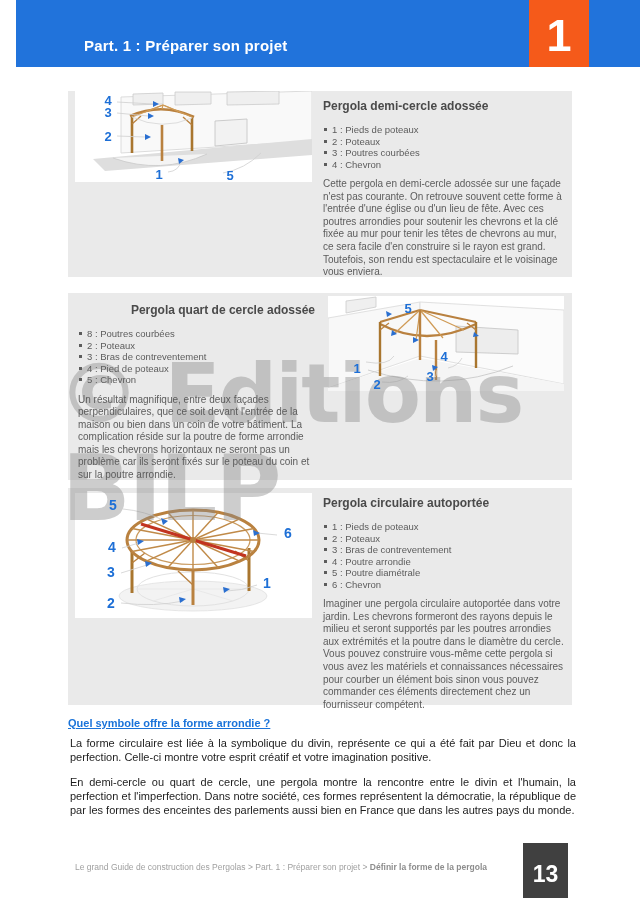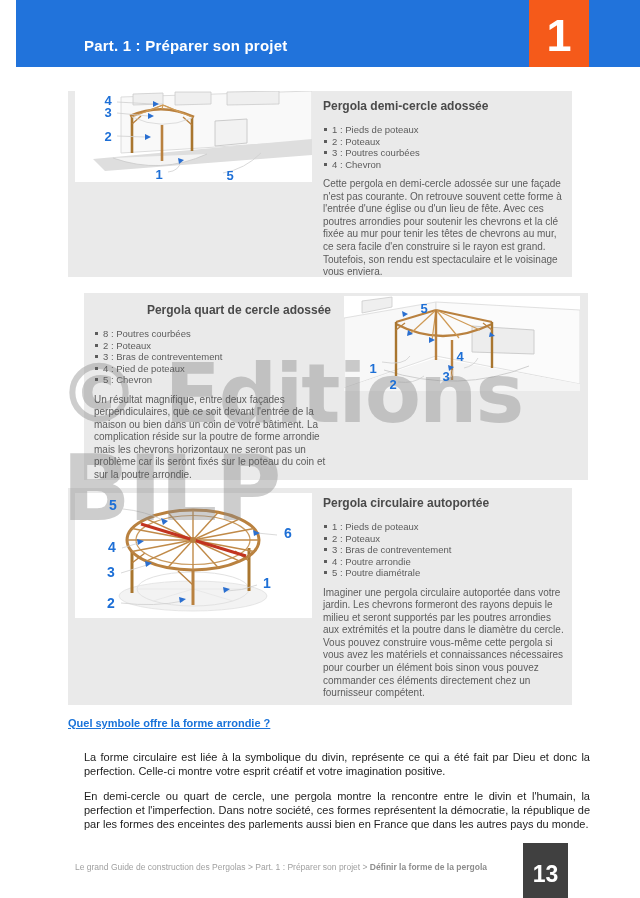--- a/index.html
+++ b/index.html
@@ -15,21 +15,21 @@
 
   
   .wm{position:absolute;font-weight:bold;color:#8a8a8a;opacity:.42;white-space:nowrap;z-index:2;
       font-family:"DejaVu Sans","Liberation Sans",sans-serif;letter-spacing:-2px;}
   .wm1{left:58px;top:346px;font-size:82px;}
   .wm2{left:62px;top:436px;font-size:90px;}
 
   
   .card{position:absolute;left:68px;width:504px;background:#eaeaea;}
   .card1{top:91px;height:186px;}
-  .card2{top:293px;height:187px;margin-left:16px;}
+  .card2{top:293px;height:187px;}
   .card3{top:488px;height:217px;}
 
   .figure{position:absolute;background:#fff;}
   .fig1{left:7px;top:0;width:237px;height:91px;}
   .fig2{left:260px;top:3px;width:236px;height:95px;}
   .fig3{left:7px;top:5px;width:237px;height:125px;}
   .figure svg{position:absolute;left:0;top:0;}
   .fl{position:absolute;z-index:3;color:#1d6fd6;font-weight:bold;font-size:13px;line-height:1;
       transform:translate(-50%,-50%);}
   .fig3 .fl{font-size:14px;}
@@ -40,21 +40,21 @@
   .sec-title{font-size:12px;font-weight:bold;color:#4a4a4a;margin:0 0 11px 0;}
   .tc2 .sec-title{text-align:right;}
   .legend{list-style:none;margin:0 0 8px 0;padding:0;}
   .legend li{position:relative;padding-left:9px;font-size:9.5px;line-height:11.5px;color:#5c5c5c;}
   .sq{position:absolute;left:1px;top:4px;width:3px;height:3px;background:#5c5c5c;}
   .sec-body{margin:0;font-size:10px;line-height:12.6px;color:#5c5c5c;}
 
   
   .q-heading{position:absolute;left:68px;top:717px;width:504px;font-size:11px;font-weight:bold;color:#1a73d9;z-index:3;text-decoration:underline;}
   .q-para{position:absolute;left:68px;width:506px;font-size:11px;line-height:13.8px;color:#1d1d1d;
-          text-align:justify;z-index:3;margin:16px;}
+          text-align:justify;z-index:3;margin:2px;}
   .q-para1{top:735px;}
   .q-para2{top:774px;}
 
   
   .breadcrumb{position:absolute;left:75px;top:862px;font-size:8.5px;color:#a0a0a0;z-index:3;text-align:right;}
   .breadcrumb b{color:#8d8d8d;}
   .page-box{position:absolute;left:523px;top:843px;width:45px;height:62px;background:#404040;
             display:flex;align-items:center;justify-content:center;z-index:3;}
   .page-box span{color:#fff;font-size:23px;font-weight:bold;}
 </style>
@@ -231,20 +231,21 @@
       <span class="fl" style="left:192px;top:90px">1</span>
     </div>
     <div class="txtcol tc3">
       <h3 class="sec-title">Pergola circulaire autoportée</h3>
       <ul class="legend">
         <li><span class="sq"></span><span>1 : Pieds de poteaux</span></li>
         <li><span class="sq"></span><span>2 : Poteaux</span></li>
         <li><span class="sq"></span><span>3 : Bras de contreventement</span></li>
         <li><span class="sq"></span><span>4 : Poutre arrondie</span></li>
         <li><span class="sq"></span><span>5 : Poutre diamétrale</span></li>
+        <li><span class="sq"></span><span>6 : Chevron</span></li>
       </ul>
       <p class="sec-body">Imaginer une pergola circulaire autoportée dans votre jardin. Les chevrons formeront des rayons depuis le milieu et seront supportés par les poutres arrondies aux extrémités et la poutre dans le diamètre du cercle. Vous pouvez construire vous-même cette pergola si vous avez les matériels et connaissances nécessaires pour courber un élément bois sinon vous pouvez commander ces éléments directement chez un fournisseur compétent.</p>
     </div>
   </div>
 
   <div class="q-heading">Quel symbole offre la forme arrondie ?</div>
   <p class="q-para q-para1">La forme circulaire est liée à la symbolique du divin, représente ce qui a été fait par Dieu et donc la perfection. Celle-ci montre votre esprit créatif et votre imagination positive.</p>
   <p class="q-para q-para2">En demi-cercle ou quart de cercle, une pergola montre la rencontre entre le divin et l'humain, la perfection et l'imperfection. Dans notre société, ces formes représentent la démocratie, la république de par les formes des enceintes des parlements aussi bien en France que dans les autres pays du monde.</p>
 
   <div class="breadcrumb"><span>Le grand Guide de construction des Pergolas &gt; Part. 1 : Préparer son projet &gt; </span><b>Définir la forme de la pergola</b></div>

